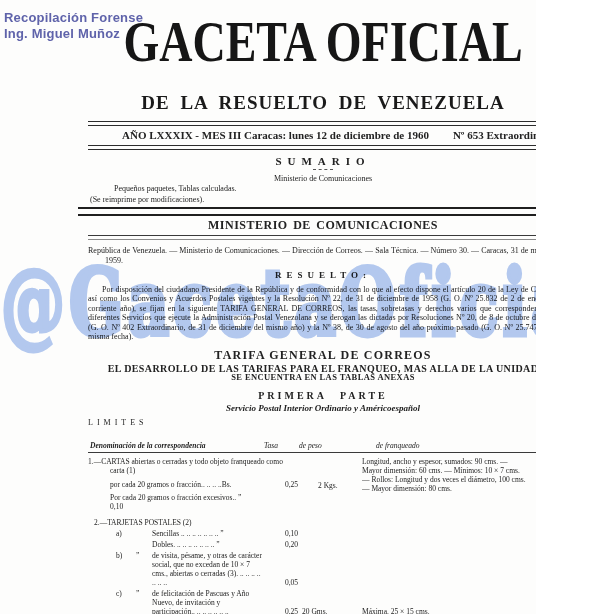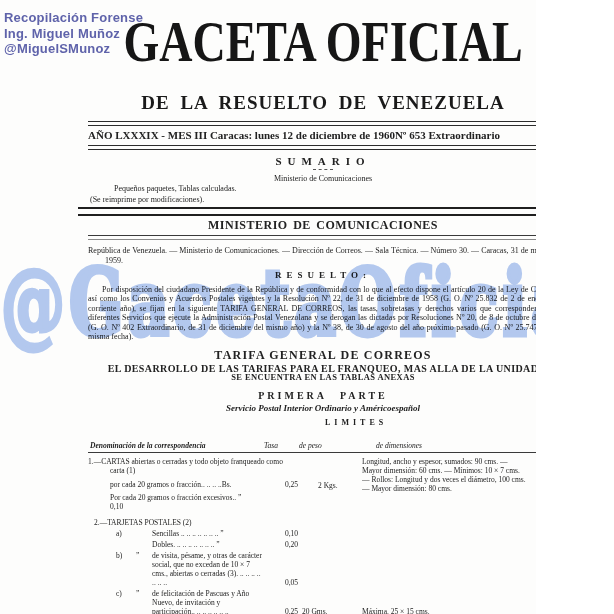--- a/index.html
+++ b/index.html
@@ -23,21 +23,21 @@
   .a1{left:566px;top:282px;width:12px;height:14px;}
   .a2{left:545px;top:341px;width:17px;height:27px;}
   
   .content{position:absolute;left:88px;top:12px;width:470px;}
   .mast{margin-top:6px;height:64px;line-height:64px;text-align:center;
         font-weight:700;font-size:46px;letter-spacing:0;
         transform:scaleY(1.22);transform-origin:50% 100%;white-space:nowrap;color:#161616;}
   .mast-sub{margin-top:10px;text-align:center;font-weight:700;font-size:19px;
             letter-spacing:1px;word-spacing:5px;color:#1a1a1a;}
   .rule-double{margin-top:7px;height:3px;border-top:1.3px solid #2c2c2c;border-bottom:1.3px solid #2c2c2c;}
-  .dateline{margin-top:3px;display:flex;justify-content:flex-start;
+  .dateline{margin-top:3px;display:flex;justify-content:flex-end;gap:24px;
             font-weight:700;font-size:11px;line-height:12px;}
   .rule-double.tight{margin-top:4px;}
   .sumario-h{margin-top:5px;text-align:center;font-weight:700;font-size:11px;letter-spacing:6px;}
   .mini-rule{width:20px;height:2px;border-top:1px dashed #555;margin:2px auto 0;}
   .small{font-size:8px;line-height:9px;}
   .sum-ministry{margin-top:2px;text-align:center;}
   .sum-res{margin-top:2px;text-align:center;}
   .sum-res b{font-weight:700;}
   .sum-pkg{margin-top:1px;margin-left:26px;}
   .sum-note{margin-top:2px;margin-left:2px;}
@@ -49,21 +49,21 @@
         padding-left:17px;text-indent:-17px;}
   .resuelto{margin-top:5px;text-align:center;font-weight:700;font-size:9px;letter-spacing:5px;}
   .body-par{margin-top:5px;font-size:8px;line-height:9.4px;text-align:justify;text-indent:14px;}
   .tarifa-t{margin-top:8px;text-align:center;font-weight:700;font-size:12px;letter-spacing:1.2px;line-height:13px;}
   .tarifa-s{margin-top:2px;text-align:center;font-weight:700;font-size:10px;line-height:9px;letter-spacing:.4px;}
   .tarifa-s2{text-align:center;font-weight:700;font-size:8.5px;line-height:9px;letter-spacing:.4px;}
   .part-h{margin-top:8px;text-align:center;font-weight:700;font-size:10px;letter-spacing:3px;word-spacing:8px;}
   .service{margin-top:2px;text-align:center;font-weight:700;font-style:italic;font-size:9px;line-height:11px;}
   
   .tbl{margin-top:4px;font-size:7.5px;line-height:9px;}
-  .limites{font-weight:700;font-size:8px;letter-spacing:4px;margin-left:237px;}
+  .limites{font-weight:400;font-size:8px;letter-spacing:4px;}
   .thead{display:grid;grid-template-columns:170px 40px 64px 1fr;margin-top:14px;font-style:italic;}
   .th-denom{font-weight:700;padding-left:2px;}
   .th-tasa{padding-left:6px;}
   .th-peso{padding-left:1px;}
   .th-dim{padding-left:14px;}
   .hrule{border-top:1px solid #3a3a3a;margin-top:2px;}
   .row-cartas{display:grid;grid-template-columns:170px 40px 64px 1fr;margin-top:4px;}
   .rc-main{grid-column:1/3;}
   .rc-title{padding-left:22px;text-indent:-22px;}
   .tline{display:flex;justify-content:space-between;align-items:baseline;padding-left:22px;}
@@ -83,21 +83,20 @@
   .rt-dim{grid-column:4;align-self:end;white-space:nowrap;}
 </style>
 </head>
 <body>
 
 <div class="page">
 
   <div class="credit">
     <div>Recopilación Forense</div>
     <div>Ing. Miguel Muñoz</div>
-    <div>@MiguelSMunoz</div>
   </div>
 
   <div class="content">
 
     <div class="mast">GACETA OFICIAL</div>
     <div class="mast-sub">DE LA RESUELTO DE VENEZUELA</div>
 
     <div class="rule-double"></div>
     <div class="dateline">
       <span>AÑO LXXXIX - MES III Caracas: lunes 12 de diciembre de 1960</span>
@@ -124,21 +123,21 @@
     <div class="tarifa-s2">SE ENCUENTRA EN LAS TABLAS ANEXAS</div>
     <div class="part-h">PRIMERA PARTE</div>
     <div class="service">Servicio Postal Interior Ordinario y Américoespañol</div>
 
     <div class="tbl">
       <div class="limites">LIMITES</div>
       <div class="thead">
         <div class="th-denom">Denominación de la correspondencia</div>
         <div class="th-tasa">Tasa</div>
         <div class="th-peso">de peso</div>
-        <div class="th-dim">de dimensiones</div>
+        <div class="th-dim">de franqueado</div>
       </div>
       <div class="hrule"></div>
 
       <div class="row-cartas">
         <div class="rc-main">
           <div class="rc-title">1.—CARTAS abiertas o cerradas y todo objeto franqueado como carta (1)</div>
           <div class="tline first">
             <span>por cada 20 gramos o fracción.. .. .. ..Bs.</span>
             <span>0,25</span>
           </div>

